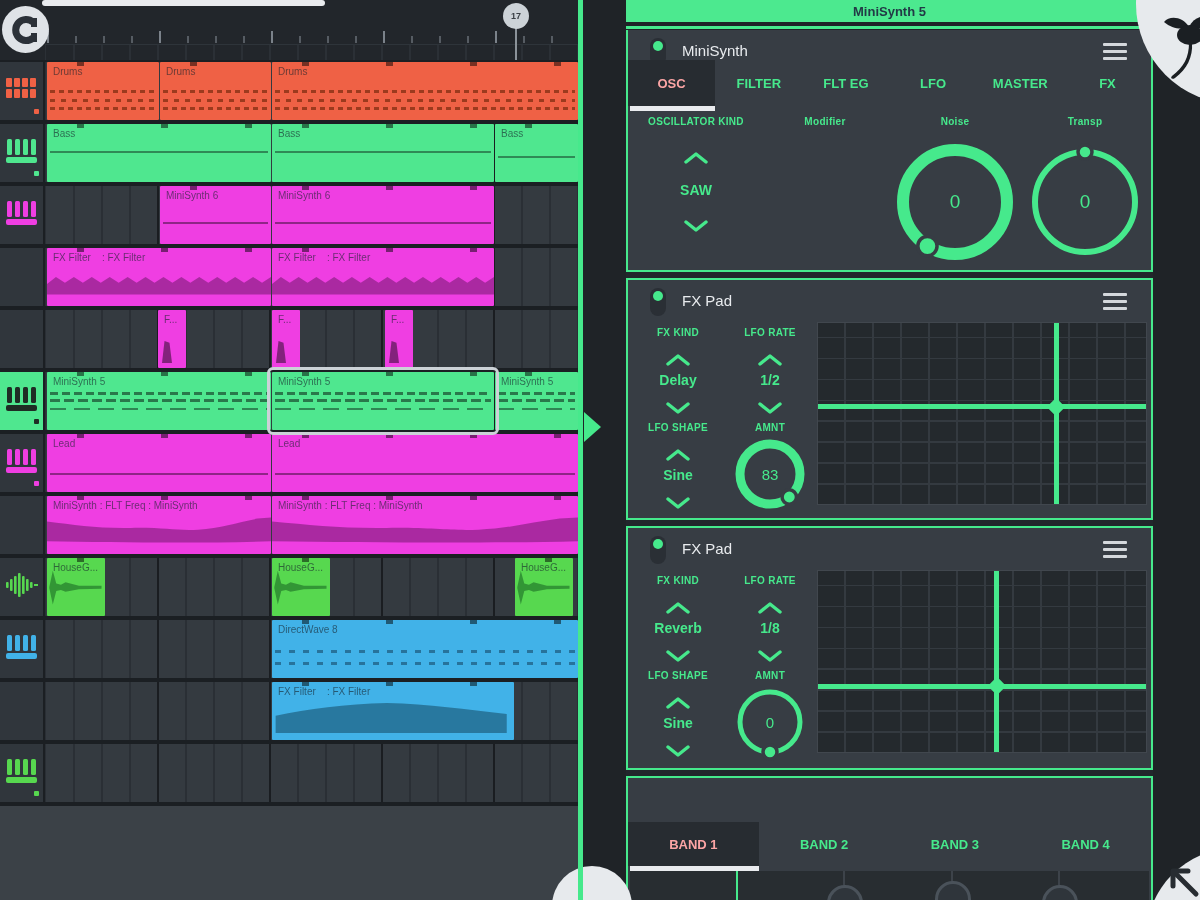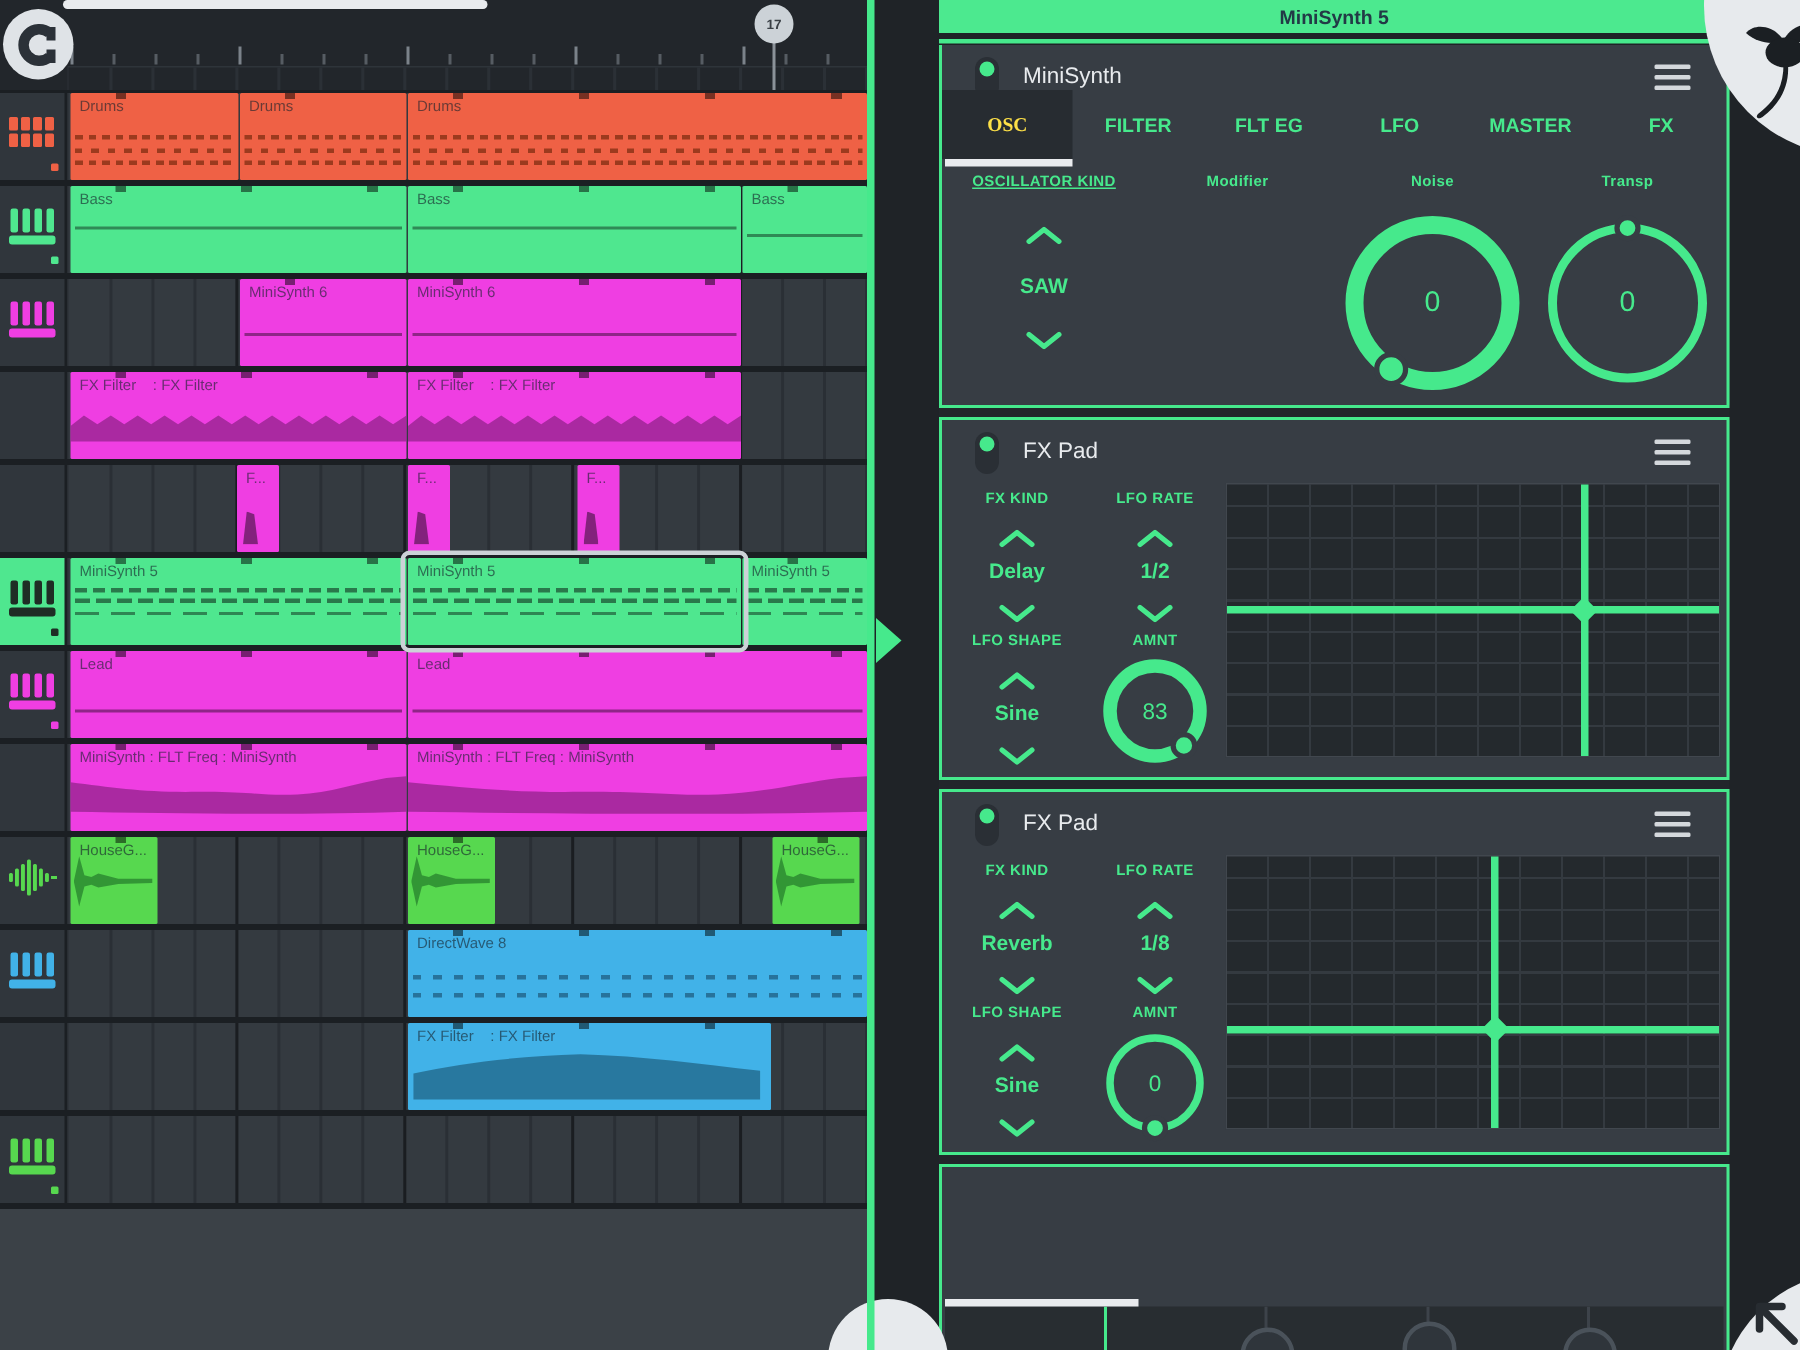--- a/index.html
+++ b/index.html
@@ -51,21 +51,21 @@
     border-top:2px solid #46e98c;border-bottom:2px solid #46e98c;box-sizing:border-box;}
   .sec-header{position:absolute;left:0;top:8px;width:100%;height:30px;}
   .led{position:absolute;left:22px;top:0;width:16px;height:28px;border-radius:8px;background:#2a2f35;}
   .led::after{content:"";position:absolute;left:3px;top:3px;width:10px;height:10px;border-radius:50%;background:#46e98c;}
   .sec-title{position:absolute;left:54px;top:4px;font-size:15px;color:#e8ebee;}
   .ham{position:absolute;right:24px;top:5px;width:24px;height:18px;}
   .ham i{position:absolute;left:0;width:24px;height:3px;background:#d4d8dc;border-radius:1px;}
   .ham i:nth-child(1){top:0}.ham i:nth-child(2){top:7px}.ham i:nth-child(3){top:14px}
   .tabs{position:absolute;left:0;width:523px;display:flex;}
   .tab{flex:1;display:flex;align-items:center;justify-content:center;font-size:13px;font-weight:bold;color:#46e98c;position:relative;}
-  .tab.active{background:#272c31;color:#fde047;font-family:Liberation Serif, serif;}
+  .tab.active{background:#272c31;color:#fca5a5;}
   .tab-underline{position:absolute;height:5px;background:#e9ebee;z-index:2;}
   .small-label{position:absolute;transform:translateX(-50%);font-size:10px;font-weight:bold;letter-spacing:.3px;color:#46e98c;white-space:nowrap;}
   .sel-value{position:absolute;transform:translateX(-50%);font-size:14px;font-weight:bold;color:#46e98c;white-space:nowrap;}
   .chev{position:absolute;transform:translateX(-50%);}
   .chev.down{transform:translateX(-50%) rotate(180deg);}
   .knob{position:absolute;}
   .knob .kval{position:absolute;left:0;top:0;width:100%;height:100%;display:flex;align-items:center;justify-content:center;color:#46e98c;}
   .xy-pad{position:absolute;background:
      repeating-linear-gradient(90deg,transparent 0 26.5px,#343a40 26.5px 28px),
      repeating-linear-gradient(0deg,transparent 0 19.4px,#343a40 19.4px 20.9px),#24292d;
@@ -386,21 +386,21 @@
         </div>
         <div class="tabs" style="top: 30px; height: 46px;">
           <div class="tab active">OSC</div>
           <div class="tab">FILTER</div>
           <div class="tab">FLT EG</div>
           <div class="tab">LFO</div>
           <div class="tab">MASTER</div>
           <div class="tab">FX</div>
         </div>
         <div class="tab-underline" style="left: 2px; top: 76px; width: 85.1667px;"></div>
-        <div class="small-label" style="left: 68px; top: 86px; text-decoration: underline;">OSCILLATOR KIND</div>
+        <div class="small-label" style="left: 68px; top: 86px;">OSCILLATOR KIND</div>
         <span class="chev" style="left: 68px; top: 120px;"><svg width="26" height="12" viewBox="0 0 26 12">
             <polyline points="3,10 13,2 23,10" fill="none" stroke="#46e98c" stroke-width="3.4" stroke-linecap="round" stroke-linejoin="round"></polyline>
           </svg></span>
         <div class="sel-value" style="left: 68px; top: 152px;">SAW</div>
         <span class="chev down" style="left: 68px; top: 186px;"><svg width="26" height="12" viewBox="0 0 26 12">
             <polyline points="3,10 13,2 23,10" fill="none" stroke="#46e98c" stroke-width="3.4" stroke-linecap="round" stroke-linejoin="round"></polyline>
           </svg></span>
         <div class="small-label" style="left: 197px; top: 86px;">Modifier</div>
         <div class="small-label" style="left: 327px; top: 86px;">Noise</div>
         <div class="knob" style="left: 261px; top: 106px; width: 132px; height: 132px;"><svg width="132" height="132" viewBox="0 0 132 132">
@@ -500,20 +500,26 @@
       <circle cx="44.00000000000001" cy="74" r="7" fill="#46e98c" stroke="#373d44" stroke-width="3.5"></circle>
     </svg><div class="kval" style="font-size:15px;">0</div></div>
         <div class="xy-pad" style="left: 189px; top: 42px; width: 330px; height: 183px;">
           <div class="xy-v" style="left: calc(54.5% - 2.5px);"></div>
           <div class="xy-h" style="top: calc(63.8% - 2.5px);"></div>
           <div class="xy-dot" style="left: 54.5%; top: 63.8%;"></div>
         </div>
       </div>
     <div class="divider" style="top:768px;"></div>
     <div class="section" id="sec-eq" style="top:778px;height:122px;">
+        <div class="tabs" style="top: 44px; height: 44px;">
+          <div class="tab active">BAND 1</div>
+          <div class="tab">BAND 2</div>
+          <div class="tab">BAND 3</div>
+          <div class="tab">BAND 4</div>
+        </div>
         <div class="tab-underline" style="left: 2px; top: 88px; width: 128.75px;"></div>
         <div class="eq-area" style="top: 93px; height: 29px;">
           <div class="eq-vline green" style="left: 106px;"></div>
           <div class="eq-vline" style="left: 213px;"></div>
           <div class="eq-vline" style="left: 321px;"></div>
           <div class="eq-vline" style="left: 428px;"></div>
           <div class="eq-knob" style="left: 197px; top: 14px;"></div>
           <div class="eq-knob" style="left: 305px; top: 10px;"></div>
           <div class="eq-knob" style="left: 412px; top: 14px;"></div>
         </div>

